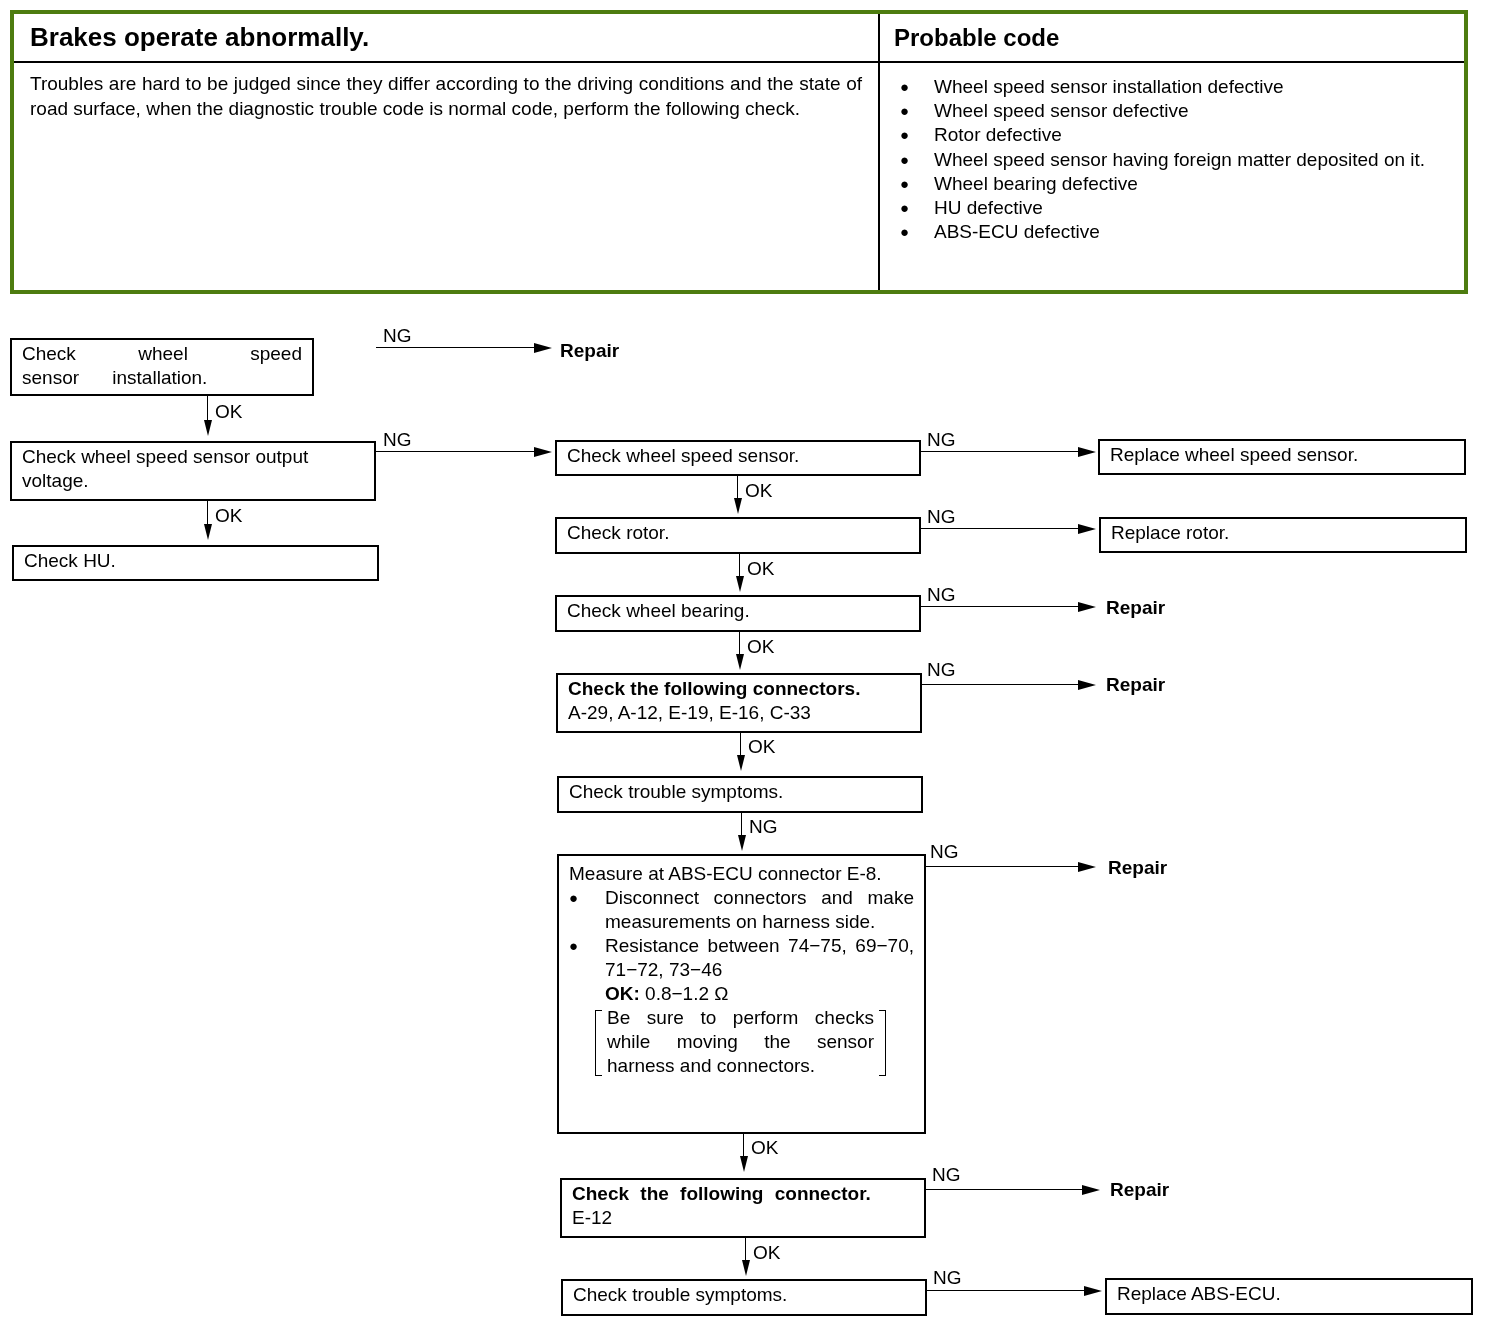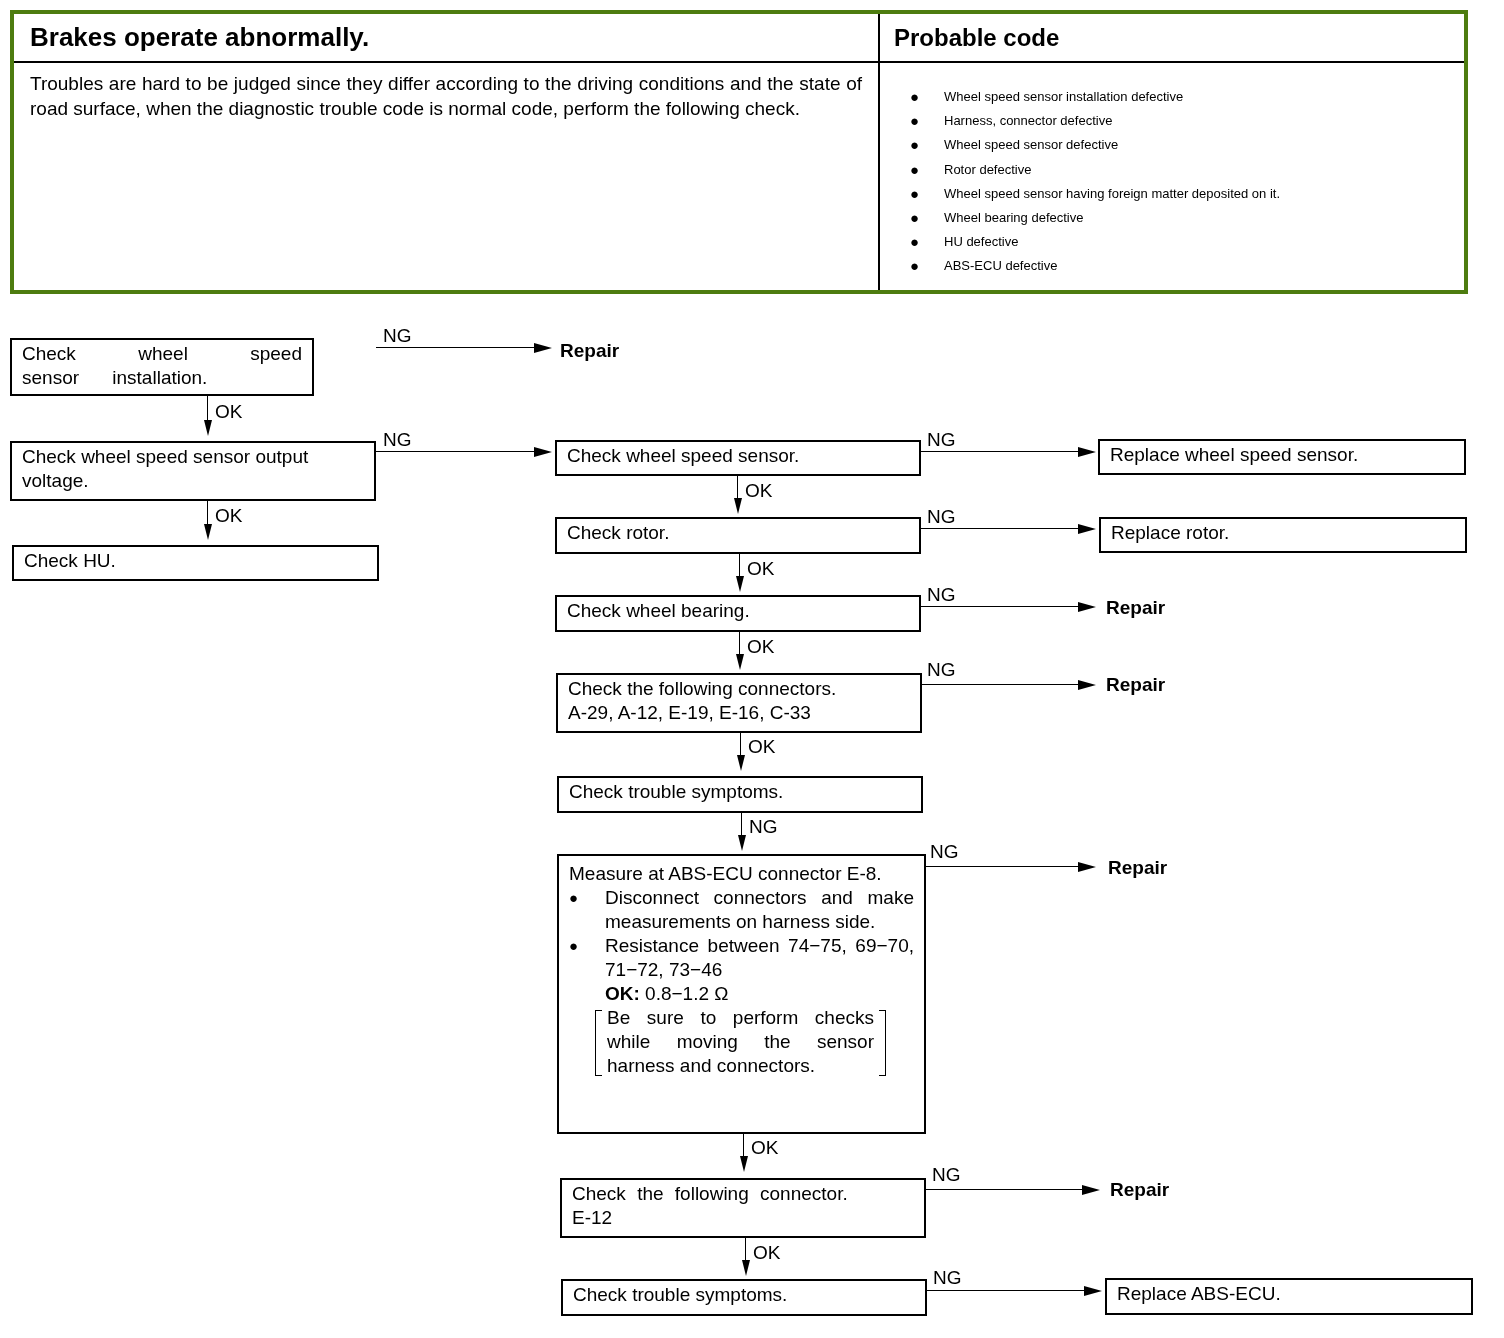--- a/index.html
+++ b/index.html
@@ -7,30 +7,30 @@
          font-family: "Liberation Sans", sans-serif; color: #000; }
   
   .tbl { position: absolute; left: 10px; top: 10px; width: 1458px; height: 284px;
          border: 4px solid #4d7c0f; box-sizing: border-box; }
   .tbl .vline { position: absolute; left: 864px; top: 0; bottom: 0; border-left: 2px solid #000; }
   .tbl .hline { position: absolute; left: 0; right: 0; top: 47px; border-top: 2px solid #000; }
   .tbl .h1 { position: absolute; left: 16px; top: 8px; font-size: 26px; font-weight: bold; }
   .tbl .h2 { position: absolute; left: 880px; top: 10px; font-size: 24px; font-weight: bold; }
   .tbl .desc { position: absolute; left: 16px; top: 58px; width: 832px; font-size: 19px;
                line-height: 24.5px; text-align: justify; }
-  .tbl .causes { position: absolute; left: 880px; top: 57px; width: 560px; font-size: 13px;
-                 line-height: 24.2px; margin: 14px; padding: 0; list-style: none; }
+  .tbl .causes { position: absolute; left: 880px; top: 57px; width: 560px; font-size: 19px;
+                 line-height: 24.2px; margin: 4px; padding: 0; list-style: none; }
   .tbl .causes li { position: relative; padding-left: 36px; }
   .tbl .causes li::before { content: "\25CF"; position: absolute; left: 2px; top: 0; font-size: 15px; }
 
   
   .box { position: absolute; border: 2px solid #000; box-sizing: border-box; background: #fff;
          font-size: 19px; line-height: 24px; padding: 2px 10px; }
   .box.j { text-align: justify; text-align-last: left; }
-  .box .bold { font-weight: normal; }
+  .box .bold { font-weight: bold; }
   .lbl { position: absolute; font-size: 19px; line-height: 20px; }
   .repair { position: absolute; font-size: 19px; font-weight: bold; }
   .hl { position: absolute; height: 0; border-top: 1.5px solid #000; }
   .vl { position: absolute; width: 0; border-left: 1.5px solid #000; }
   .arrow-r { position: absolute; width: 0; height: 0; border-top: 5px solid transparent;
              border-bottom: 5px solid transparent; border-left: 18px solid #000; }
   .arrow-d { position: absolute; width: 0; height: 0; border-left: 4px solid transparent;
              border-right: 4px solid transparent; border-top: 16px solid #000; }
   ul.bl { margin: 0; padding: 0; list-style: none; }
   ul.bl li { position: relative; padding-left: 36px; text-align: justify; text-align-last: left; }
@@ -46,21 +46,20 @@
 <body>
 
 <div class="tbl">
   <div class="vline"></div>
   <div class="hline"></div>
   <div class="h1">Brakes operate abnormally.</div>
   <div class="h2">Probable code</div>
   <div class="desc">Troubles are hard to be judged since they differ according to the driving conditions and the state of road surface, when the diagnostic trouble code is normal code, perform the following check.</div>
   <ul class="causes">
     <li>Wheel speed sensor installation defective</li>
-    <li>Harness, connector defective</li>
     <li>Wheel speed sensor defective</li>
     <li>Rotor defective</li>
     <li>Wheel speed sensor having foreign matter deposited on it.</li>
     <li>Wheel bearing defective</li>
     <li>HU defective</li>
     <li>ABS-ECU defective</li>
   </ul>
 </div>
 
 <div class="box j" style="left:10px; top:338px; width:304px; height:58px; word-spacing:28px;">

